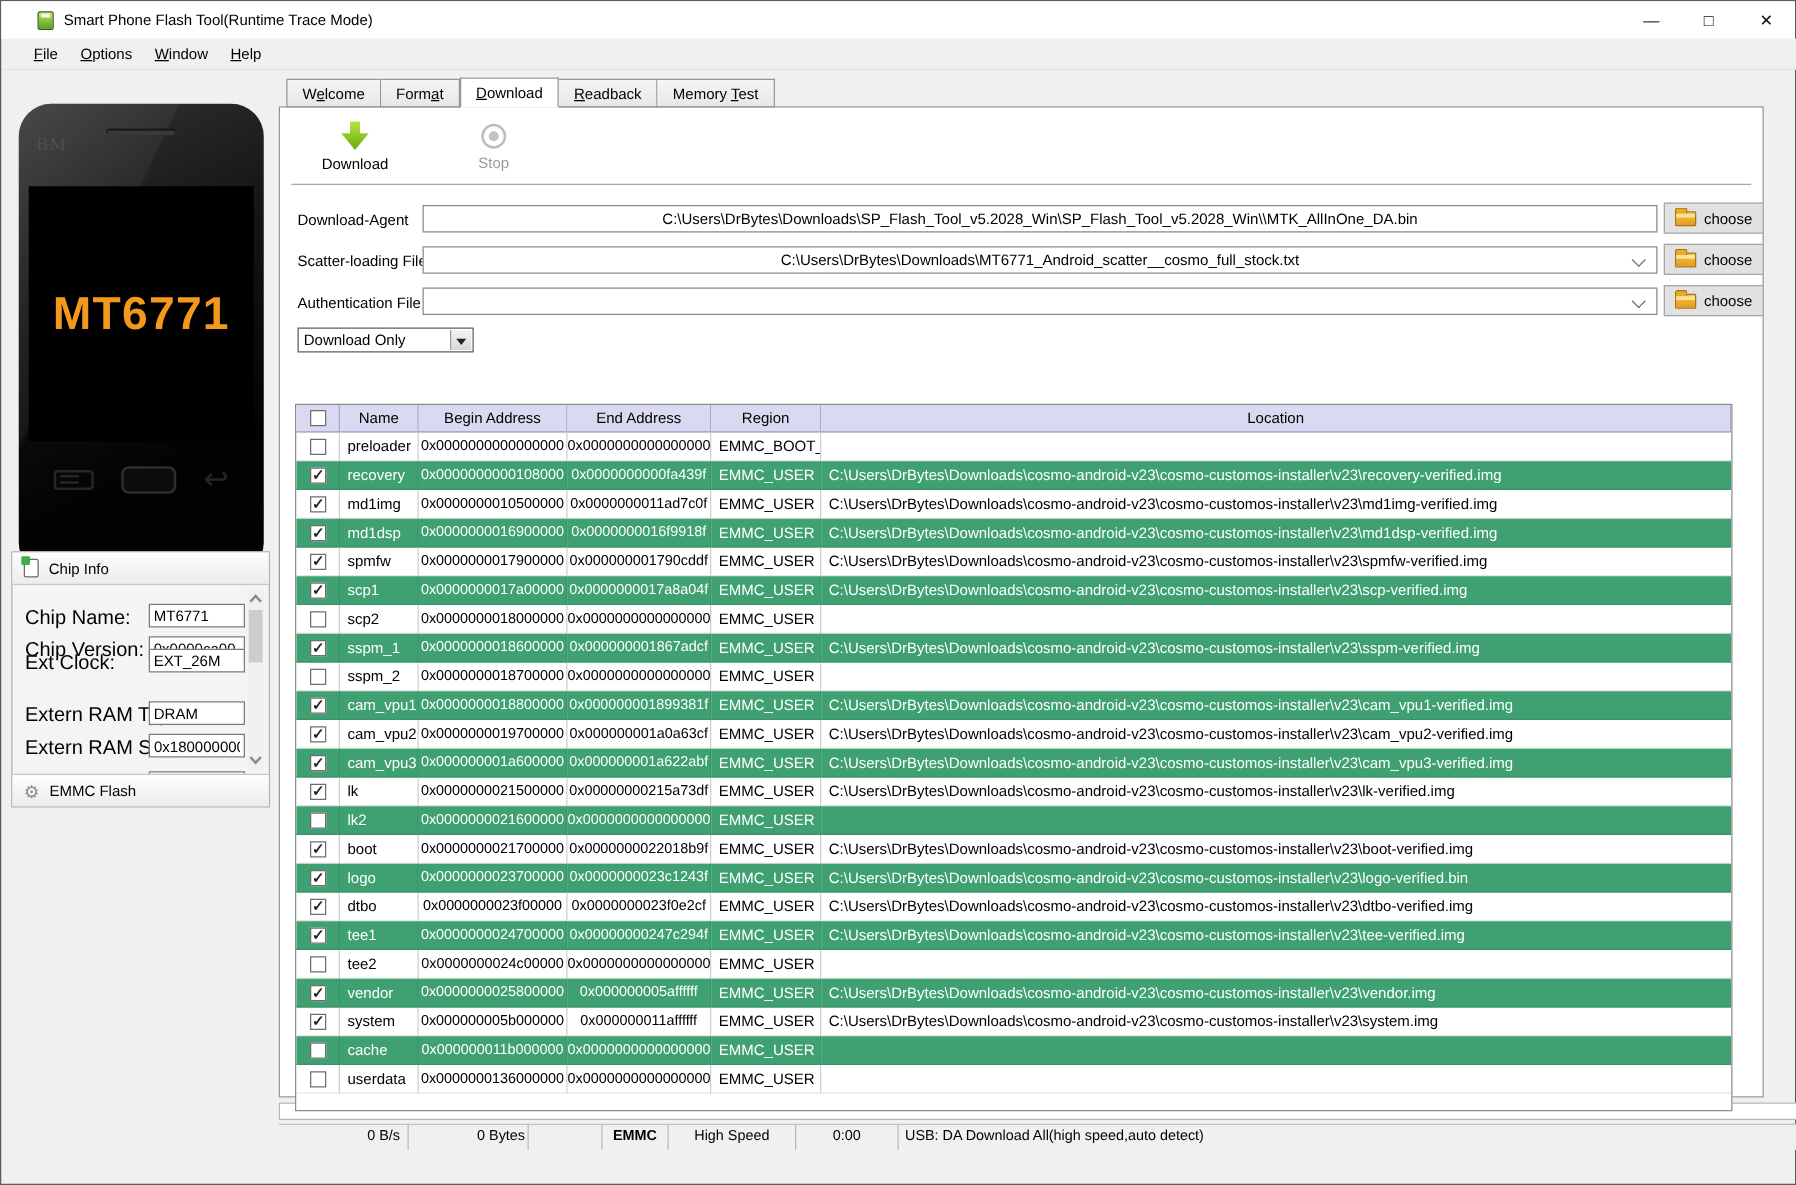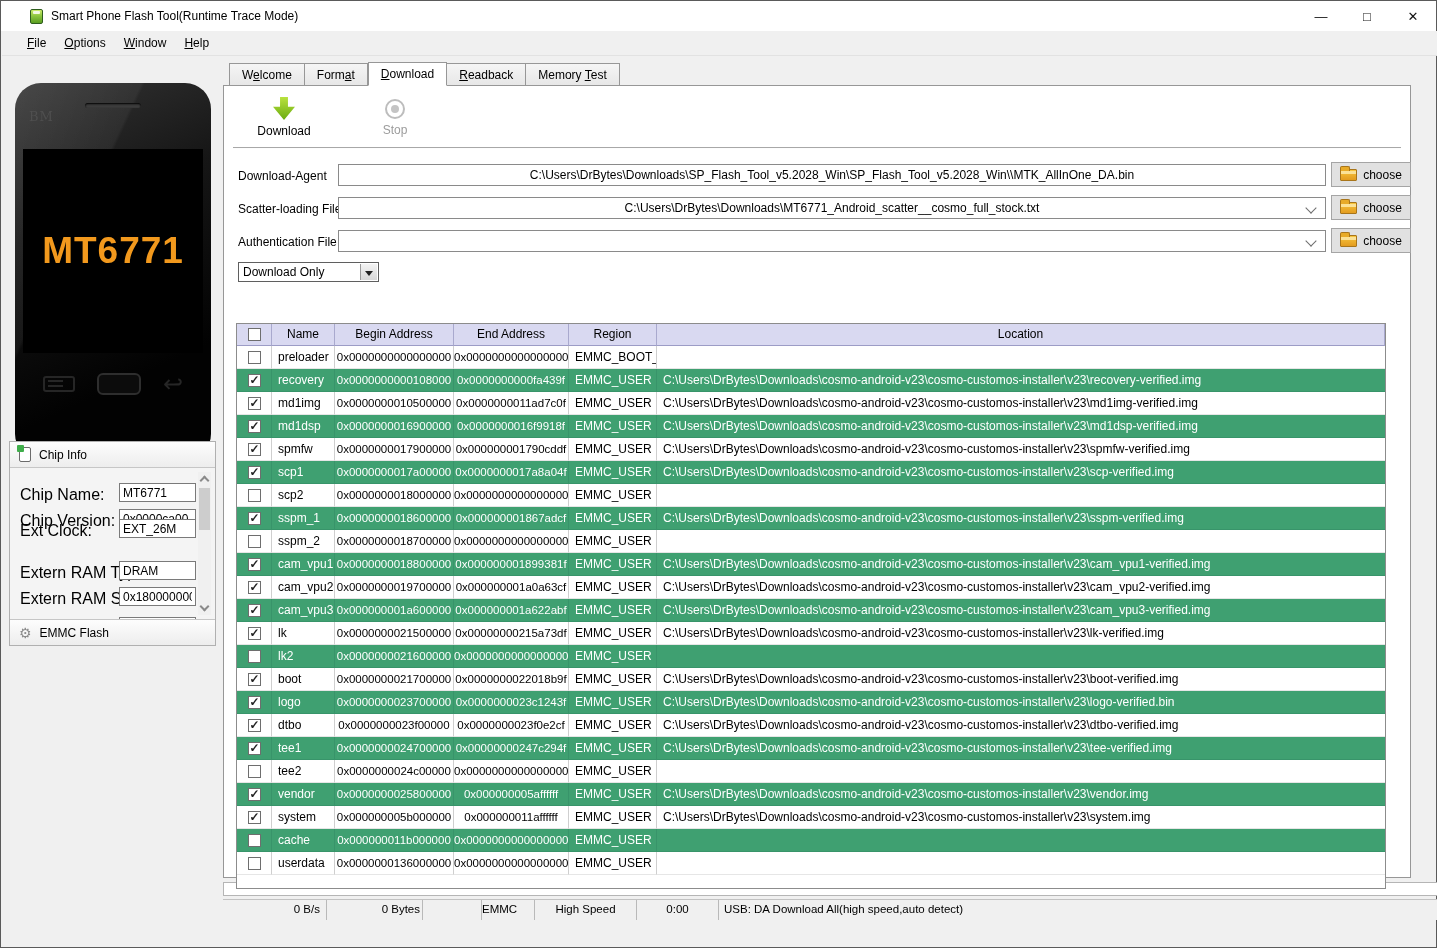--- a/index.html
+++ b/index.html
@@ -98,21 +98,21 @@
   .cb { width:13px; height:13px; background:#fff; border:1px solid #6e6e6e; position:relative; }
   .cb.checked::after { content:"\2713"; position:absolute; left:1px; top:-1px; font-size:12px; font-weight:bold; color:#222; line-height:13px; }
 
   
   .progress-strip { position:absolute; left:222px; top:881px; width:1215px; height:14px; background:#fff; border:1px solid #b5b5b5; }
   .statusbar { position:absolute; left:222px; top:898px; width:1215px; height:21px; background:#f0f0f0; border-top:1px solid #c2c2c2; display:flex; font-size:11.5px; }
   .seg { border-right:1px solid #b9b9b9; line-height:19px; white-space:nowrap; overflow:hidden; }
   .seg.s-speed { width:104px; text-align:right; padding-right:6px; }
   .seg.s-bytes { width:96px; text-align:right; padding-right:2px; }
   .seg.s-blank { width:59px; }
-  .seg.s-flash { width:53px; text-align:left; font-weight:normal; }
+  .seg.s-flash { width:53px; text-align:center; font-weight:bold; }
   .seg.s-usbspeed { width:102px; text-align:center; }
   .seg.s-time { width:82px; text-align:center; }
   .seg.s-info { flex:1; padding-left:5px; border-right:none; }
 </style>
 </head>
 <body>
 
 <div class="window">
 
   <div class="titlebar">

